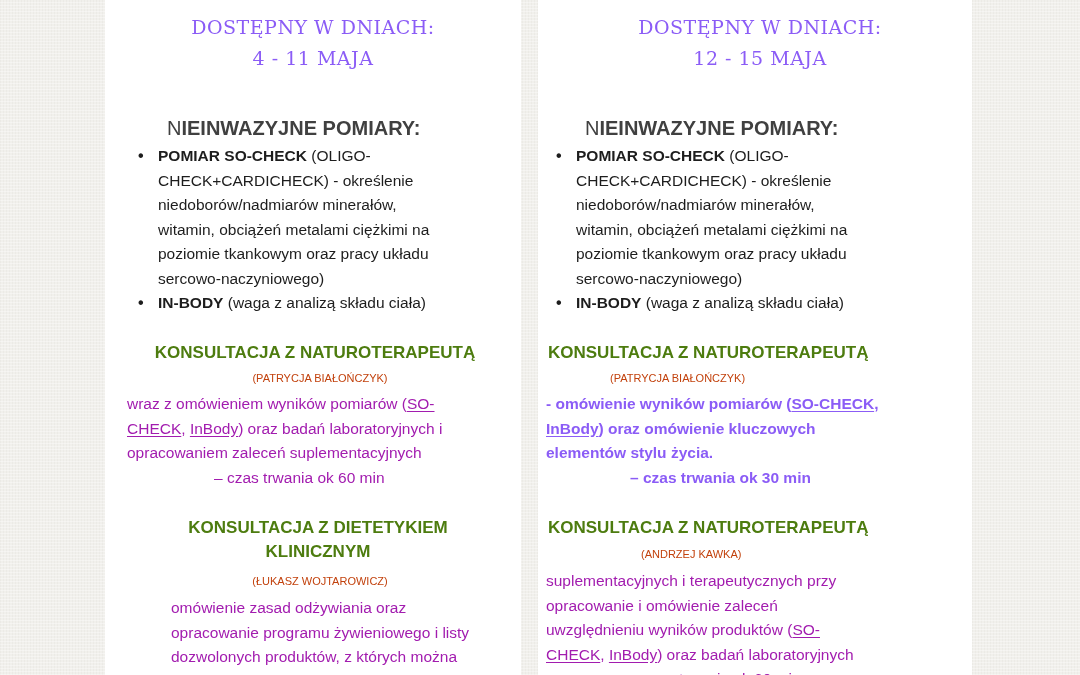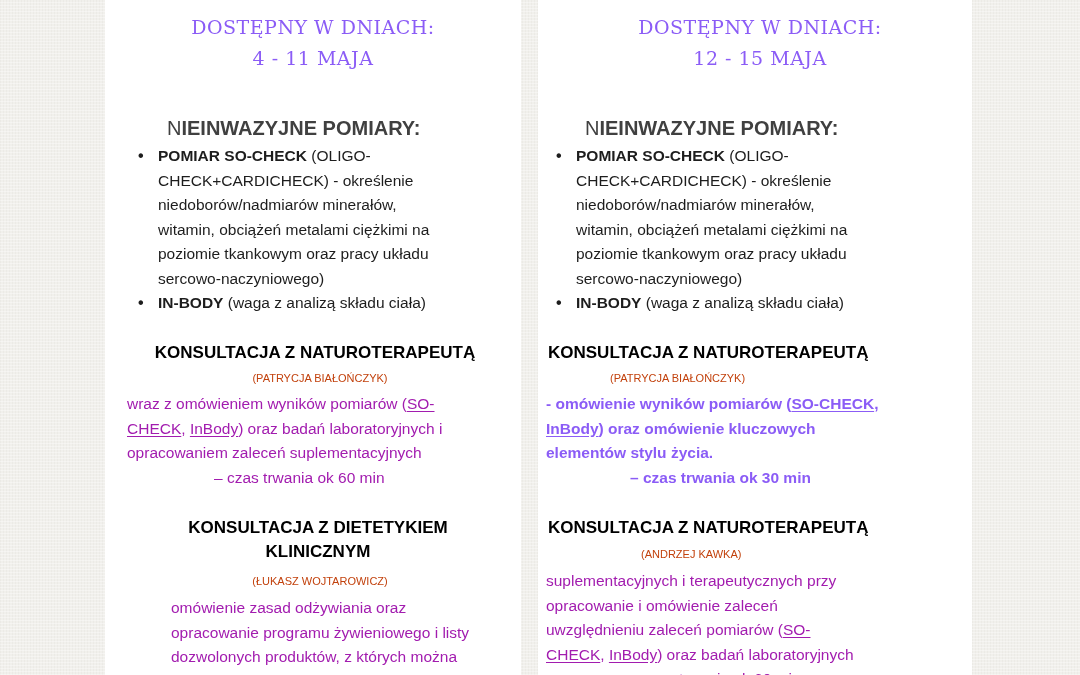--- a/index.html
+++ b/index.html
@@ -48,21 +48,21 @@
       color: #404040;
       font-size: 20px;
       line-height: 24px;
       text-align: center;
       white-space: nowrap;
     }
     .section-title .light { font-weight: normal; }
 
     .heading-teal {
       font-weight: bold;
-      color: #000000;
+      color: #4d7c0f;
       font-size: 17px;
       line-height: 24px;
       white-space: nowrap;
     }
     .heading-dark {
       font-weight: normal;
       color: #c2410c;
       font-size: 11px;
       line-height: 24px;
       white-space: nowrap;
@@ -177,17 +177,17 @@
     <span class="line"><span class="u">InBody</span><span>) oraz omówienie kluczowych</span></span>
     <span class="line">elementów stylu życia.</span>
     <span class="line" style="padding-left:84px;">– czas trwania ok 30 min</span>
   </div>
 
   <div class="heading-teal abs" style="top:516px; left:10px;">KONSULTACJA Z NATUROTERAPEUTĄ</div>
   <div class="heading-dark abs" style="top:542px; left:103px;">(ANDRZEJ KAWKA)</div>
   <div class="body-text abs" style="top:569px; left:8px; width:420px;">
     <span class="line">suplementacyjnych i terapeutycznych przy</span>
     <span class="line">opracowanie i omówienie zaleceń</span>
-    <span class="line"><span>uwzględnieniu zaleceń pomiarów  (</span><span class="u">SO-</span></span>
+    <span class="line"><span>uwzględnieniu wyników produktów  (</span><span class="u">SO-</span></span>
     <span class="line"><span class="u">CHECK</span><span>, </span><span class="u">InBody</span><span>) oraz badań laboratoryjnych</span></span>
     <span class="line" style="padding-left:84px;">– czas trwania ok 60 min</span>
   </div>
 </div>
 
 </body></html>

